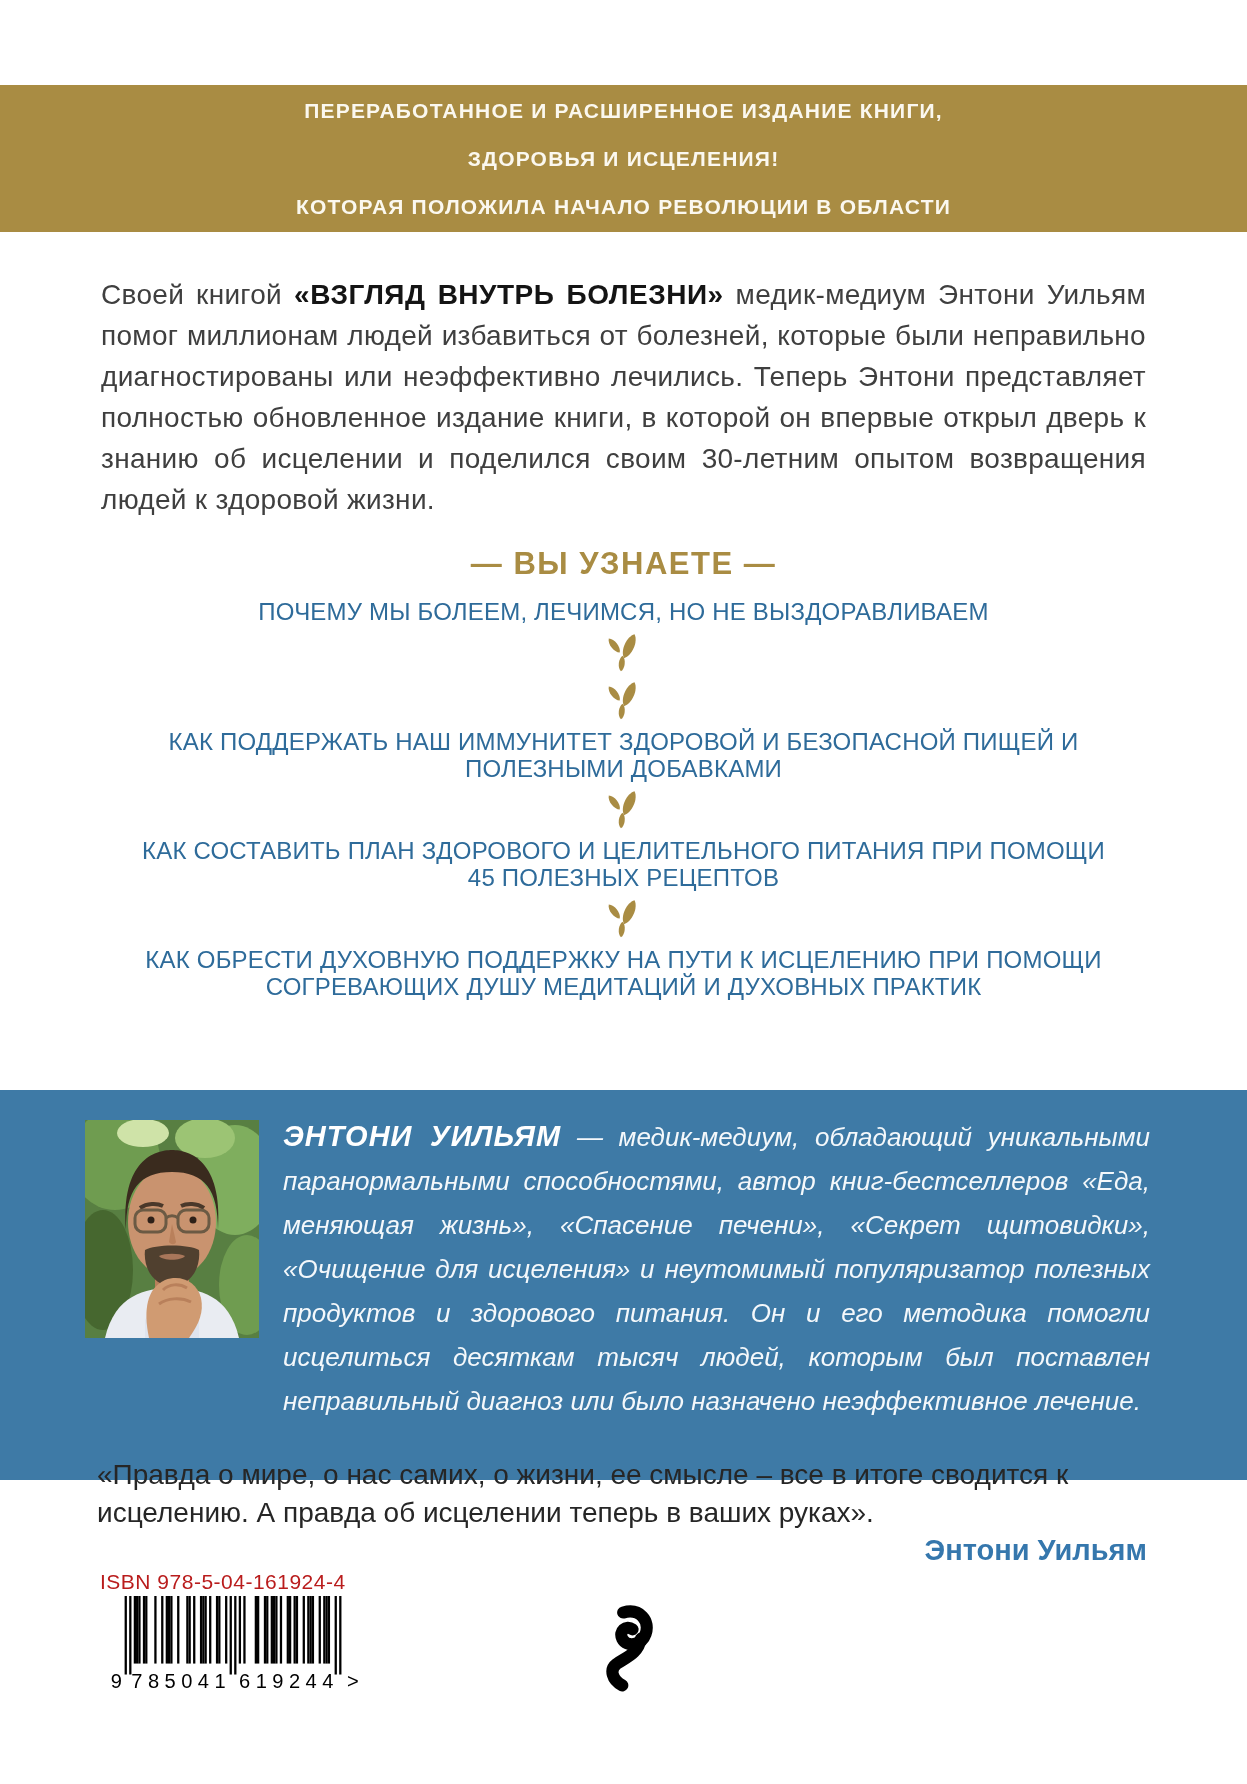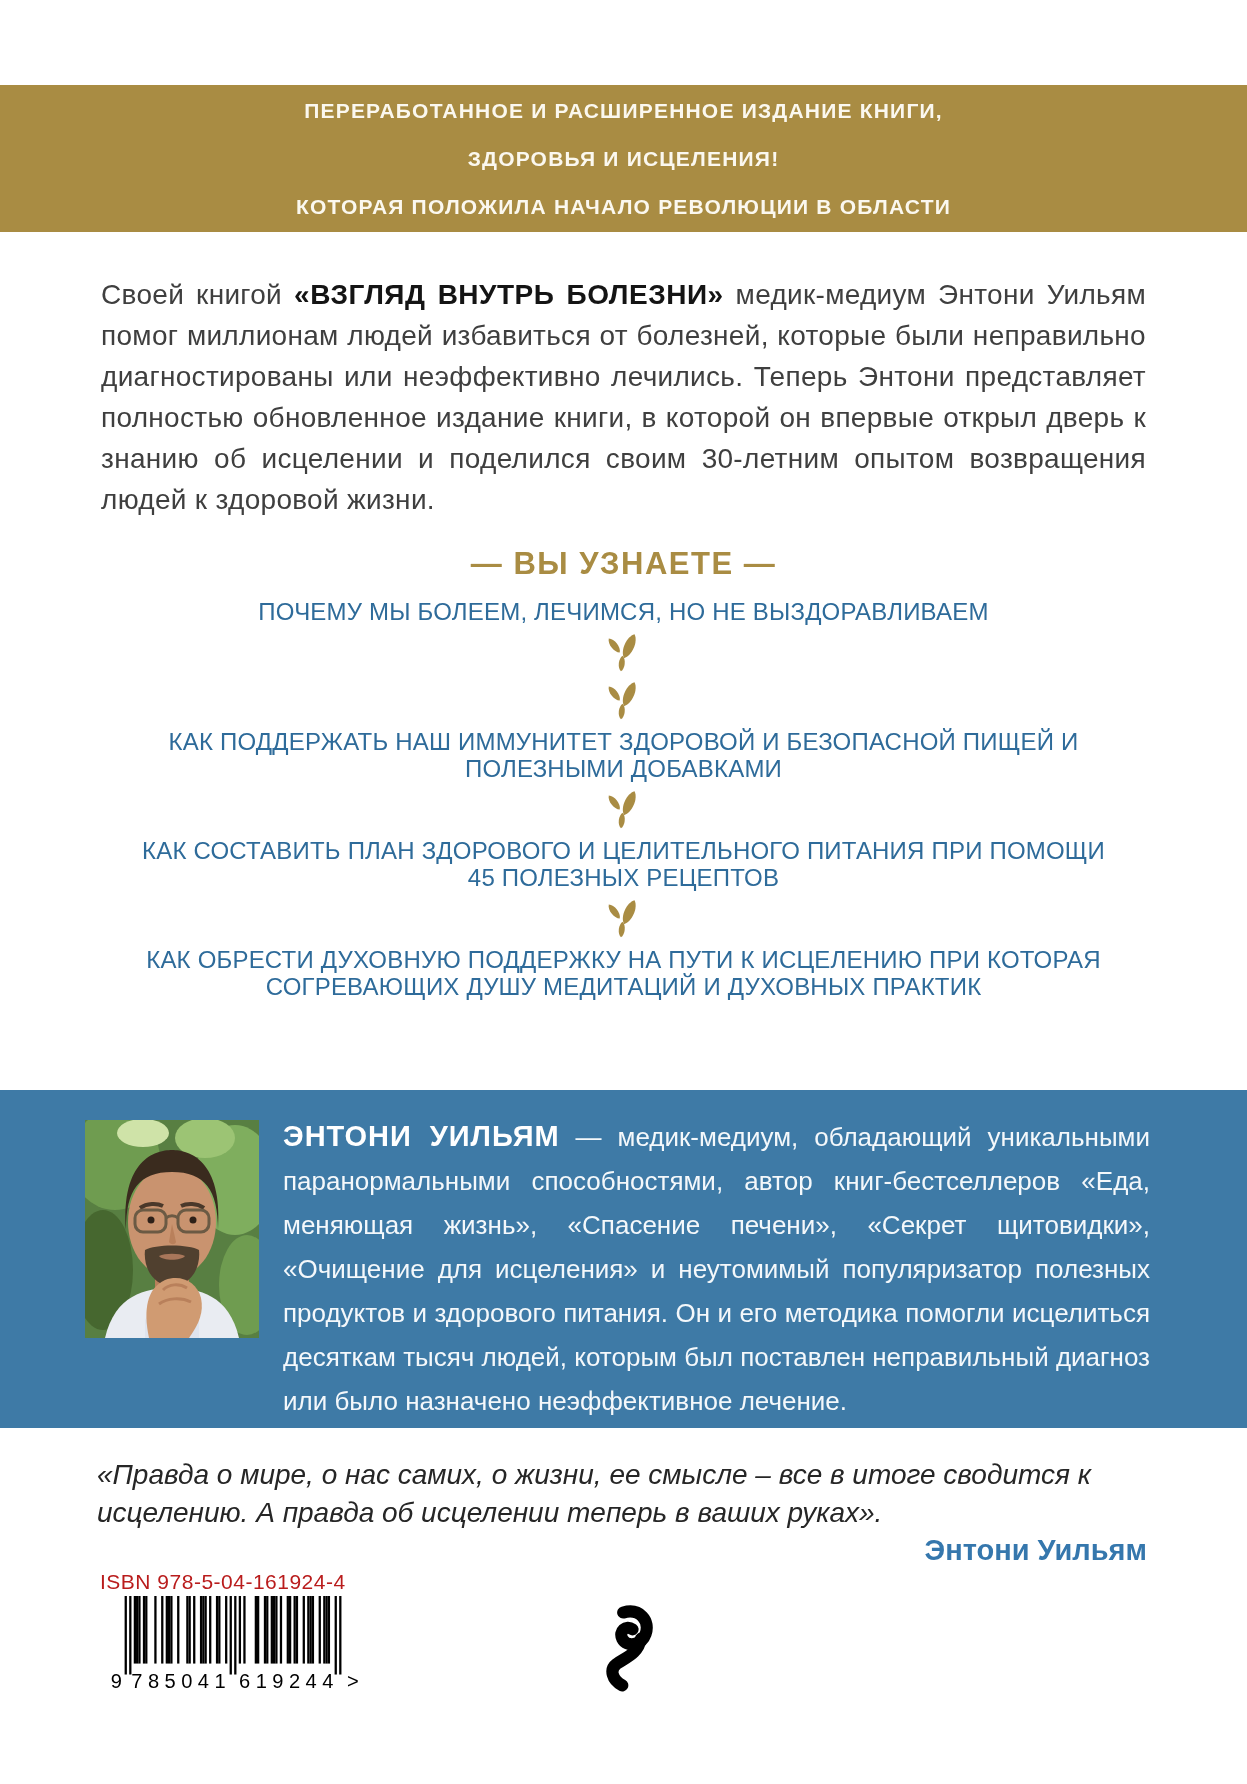--- a/index.html
+++ b/index.html
@@ -15,28 +15,28 @@
   .intro{margin:0;font-size:28px;line-height:41px;text-align:justify;color:#3f3f3f;letter-spacing:.3px;}
   .intro .b{font-weight:bold;color:#141414;letter-spacing:.5px;}
   .learn-heading{margin:26px 0 0;text-align:center;color:var(--gold,#a98c43);
                  font-size:31px;font-weight:bold;letter-spacing:1.5px;}
   .learn{display:flex;flex-direction:column;align-items:center;}
   .learn-item{margin:6px 0 0;max-width:985px;text-align:center;color:var(--list-blue,#2e6b9a);
               font-size:24px;line-height:27.5px;font-weight:normal;letter-spacing:.2px;}
   .learn-item:first-of-type{margin-top:16px;}
   .leaf{margin-top:6px;width:46px;height:42px;flex:0 0 auto;}
   
-  .band{position:absolute;top:1090px;left:0;width:100%;height:338px;
-        background:var(--band-blue,#3e7aa6);overflow:hidden;}
+  .band{position:absolute;top:1090px;left:0;width:100%;height:390px;
+        background:var(--band-blue,#3e7aa6);overflow:hidden;font-style:italic;}
   .photo{position:absolute;left:85px;top:30px;width:174px;height:218px;}
   .bio{margin:0;padding:24px 97px 0 283px;color:#f4f8fb;font-size:26px;line-height:44px;
        text-align:justify;}
   .bio-name{font-weight:bold;font-size:29px;letter-spacing:1px;color:#ffffff;}
   
-  .quote{position:absolute;top:1456px;left:97px;right:97px;margin:0;font-style:italic;
+  .quote{position:absolute;top:1456px;left:97px;right:97px;margin:0;
          font-size:28px;line-height:38px;color:#262626;}
   .attribution{position:absolute;top:1534px;right:100px;margin:0;
                color:var(--attribution-blue,#3577ad);font-weight:bold;font-size:29px;}
   
   .isbn{position:absolute;left:100px;top:1570px;font-size:21px;color:#b91c1c;letter-spacing:.5px;}
   .barcode{position:absolute;left:110px;top:1596px;width:252px;height:auto;}
   .logo{position:absolute;left:598px;top:1604px;width:56px;height:88px;}
   .defs{position:absolute;width:0;height:0;}
 </style>
 </head>
@@ -74,21 +74,21 @@
           <use href="#leaf-sprig"></use>
         </svg>
       <p class="learn-item">КАК ПОДДЕРЖАТЬ НАШ ИММУНИТЕТ ЗДОРОВОЙ И БЕЗОПАСНОЙ ПИЩЕЙ И ПОЛЕЗНЫМИ ДОБАВКАМИ</p>
       <svg class="leaf" viewBox="0 0 60 56">
           <use href="#leaf-sprig"></use>
         </svg>
       <p class="learn-item">КАК СОСТАВИТЬ ПЛАН ЗДОРОВОГО И ЦЕЛИТЕЛЬНОГО ПИТАНИЯ ПРИ ПОМОЩИ 45 ПОЛЕЗНЫХ РЕЦЕПТОВ</p>
       <svg class="leaf" viewBox="0 0 60 56">
           <use href="#leaf-sprig"></use>
         </svg>
-      <p class="learn-item">КАК ОБРЕСТИ ДУХОВНУЮ ПОДДЕРЖКУ НА ПУТИ К ИСЦЕЛЕНИЮ ПРИ КОТОРАЯ СОГРЕВАЮЩИХ ДУШУ МЕДИТАЦИЙ И ДУХОВНЫХ ПРАКТИК</p>
+      <p class="learn-item">КАК ОБРЕСТИ ДУХОВНУЮ ПОДДЕРЖКУ НА ПУТИ К ИСЦЕЛЕНИЮ ПРИ ПОМОЩИ СОГРЕВАЮЩИХ ДУШУ МЕДИТАЦИЙ И ДУХОВНЫХ ПРАКТИК</p>
     </section>
   </div>
 
   <section class="band">
     <svg class="photo" viewBox="0 0 174 218" preserveAspectRatio="none">
       <rect width="174" height="218" fill="#587f42"></rect>
       <ellipse cx="30" cy="40" rx="45" ry="50" fill="#6f9c50"></ellipse>
       <ellipse cx="150" cy="60" rx="40" ry="55" fill="#7fae5e"></ellipse>
       <ellipse cx="120" cy="18" rx="30" ry="20" fill="#9cc474"></ellipse>
       <ellipse cx="18" cy="150" rx="30" ry="60" fill="#46672f"></ellipse>

